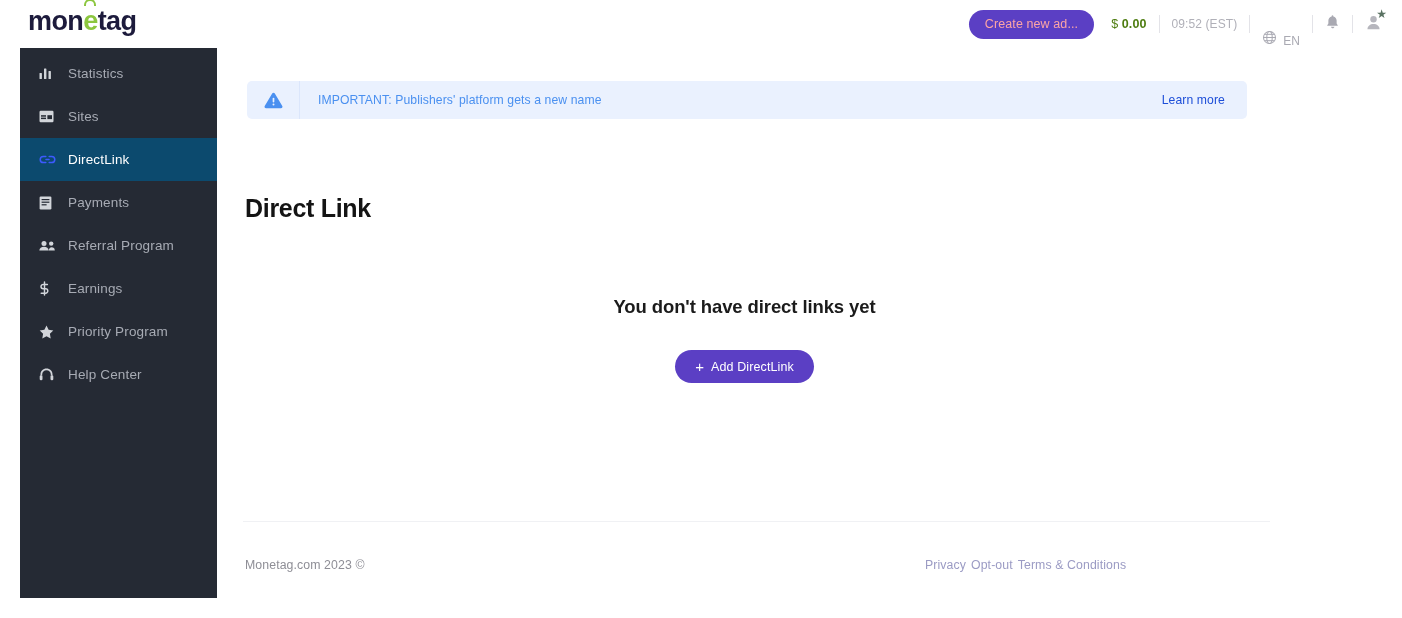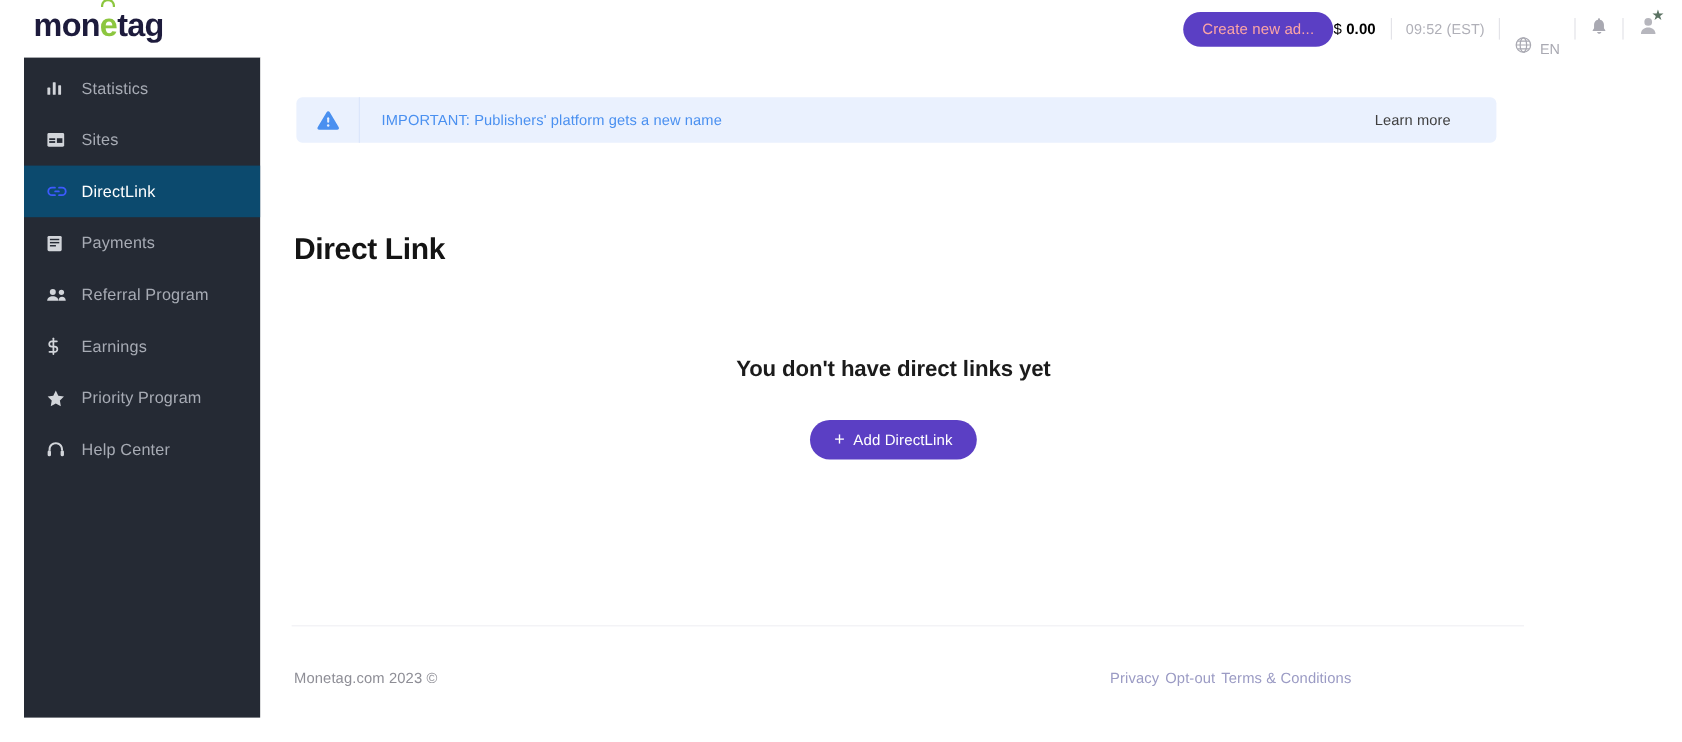--- a/index.html
+++ b/index.html
@@ -77,22 +77,23 @@
     padding: 0 16px;
     font-size: 12.5px;
     font-family: "Liberation Sans", sans-serif;
     font-weight: 400;
     cursor: pointer;
     white-space: nowrap;
     letter-spacing: 0.1px;
   }
 
   .balance {
+    margin-left: 17px;
     font-size: 12.5px;
-    color: #000000;
+    color: #4d7c0f;
     white-space: nowrap;
     letter-spacing: 0.1px;
   }
   .balance b { font-weight: 700; }
 
   .vsep {
     width: 1px;
     height: 18px;
     background: #e3e3e8;
     margin: 0 12px;
@@ -210,23 +211,23 @@
     background: #dbe6fb;
   }
   .banner-text {
     padding-left: 18px;
     font-size: 12.2px;
     color: #4a90f0;
     letter-spacing: 0.1px;
     flex: 1;
   }
   .banner-link {
-    padding-right: 38px;
+    padding-right: 22px;
     font-size: 12.2px;
-    color: #404040;
+    color: #1d4ed8;
     cursor: pointer;
     letter-spacing: 0.1px;
   }
 
   .page-title {
     position: absolute;
     left: 28px;
     top: 146px;
     font-size: 25px;
     font-weight: 700;

